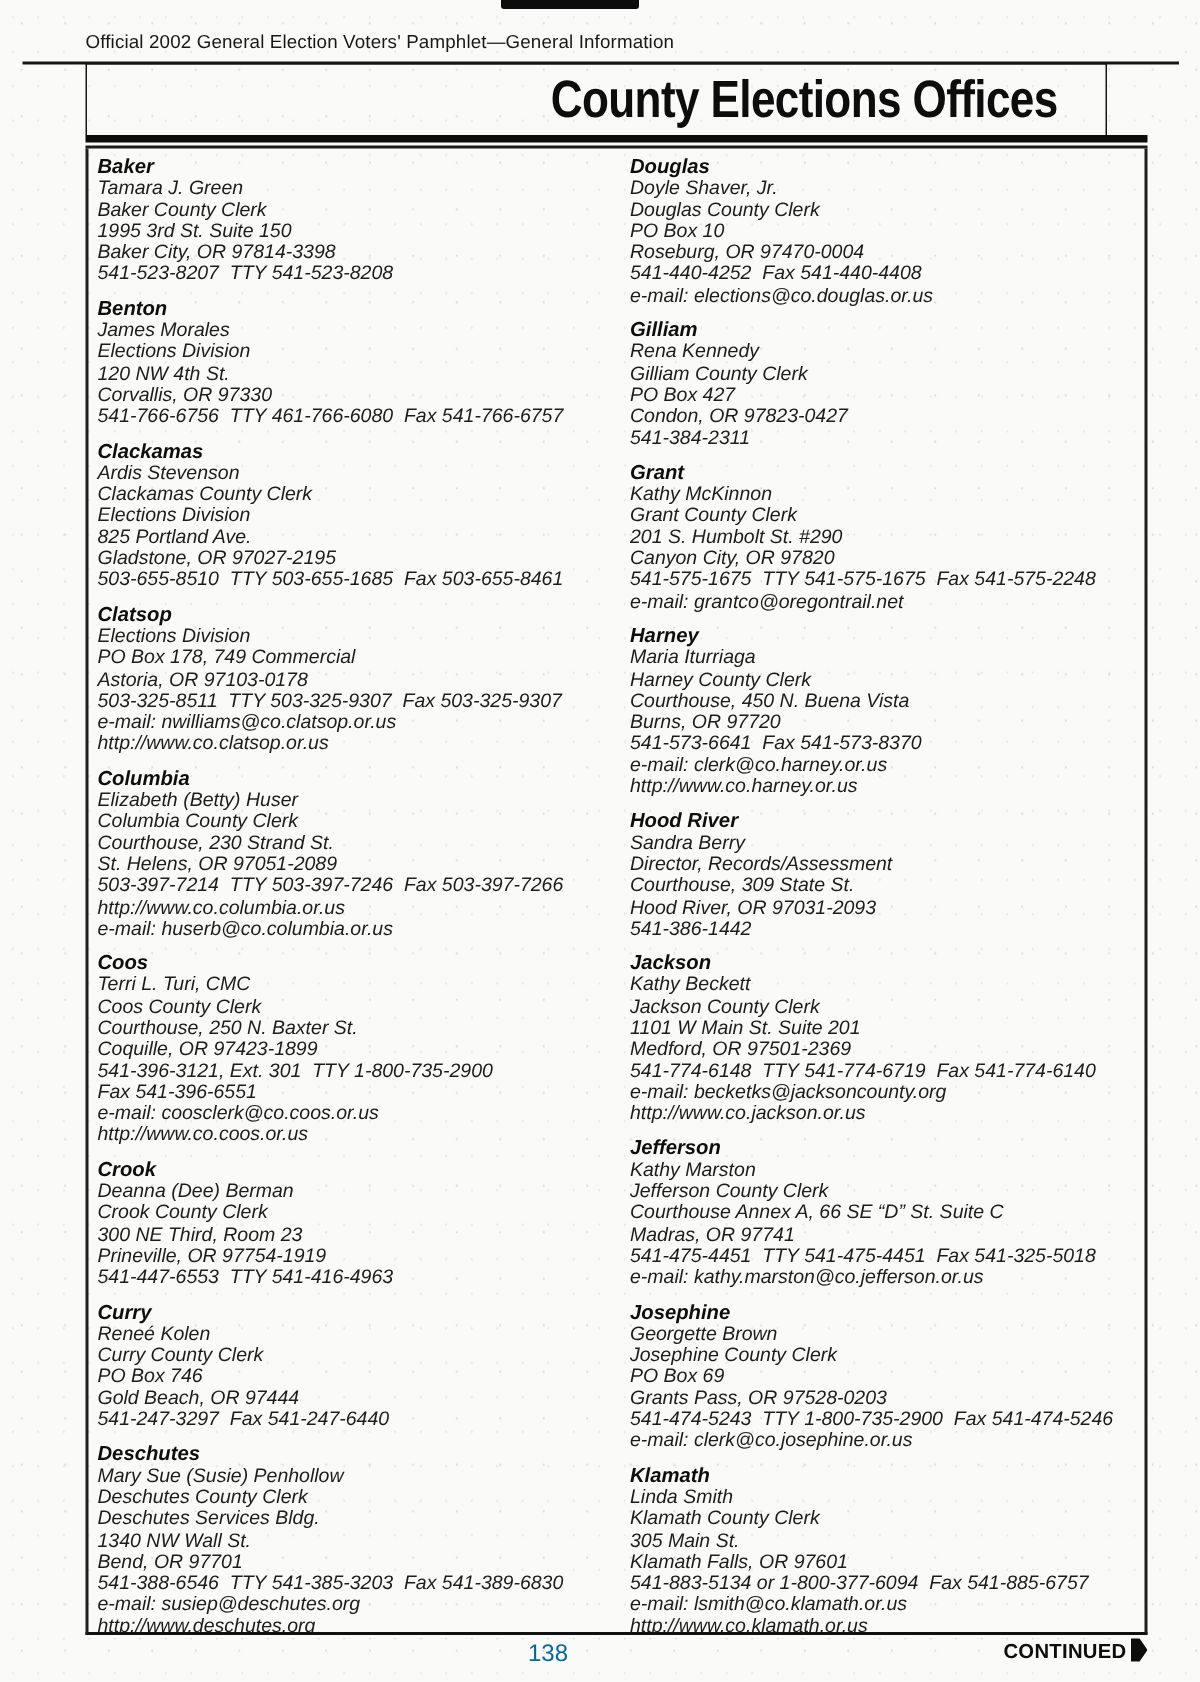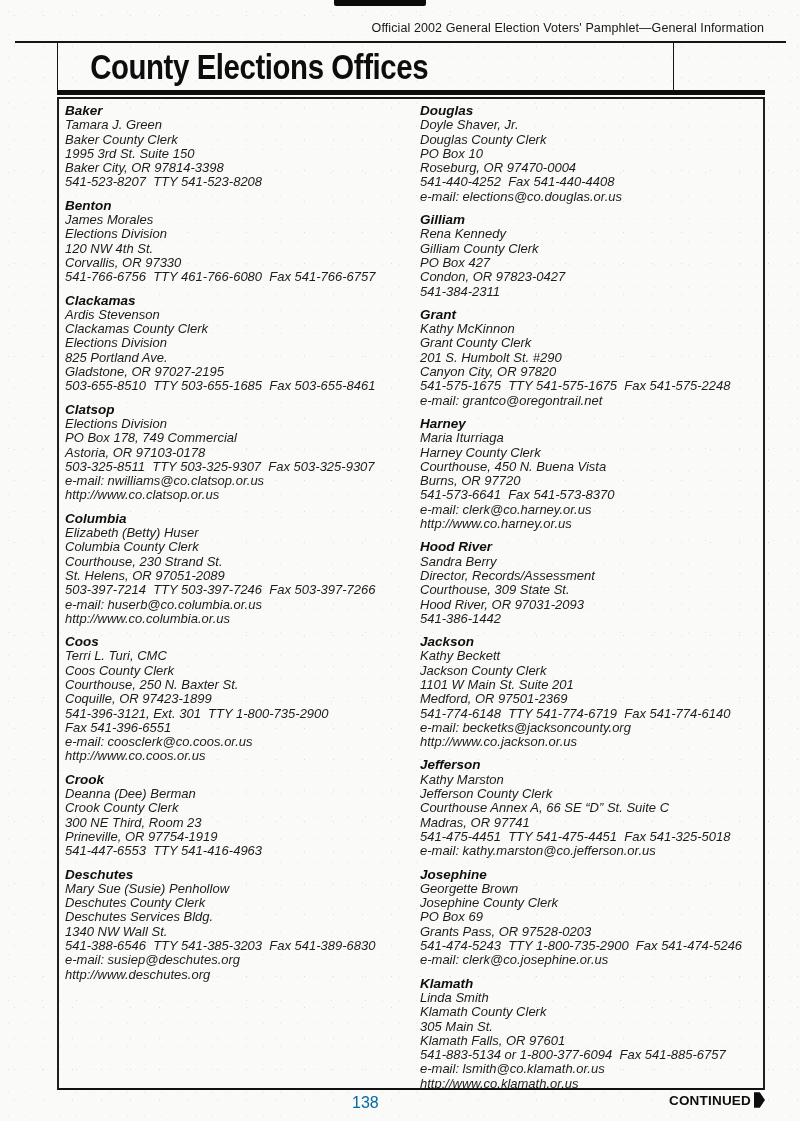--- a/index.html
+++ b/index.html
@@ -7,26 +7,26 @@
     width:800px;height:1121px;position:relative;overflow:hidden;
     font-family:"Liberation Sans","DejaVu Sans",sans-serif;
     color:#1c1c1c;
     background-color:#fafaf8;
     background-image:
       radial-gradient(#dcdcd6 0.6px, transparent 0.8px),
       radial-gradient(#e7e7e2 0.5px, transparent 0.7px);
     background-size:29px 31px, 17px 23px;
   }
   .scan-mark-top{position:absolute;left:334px;top:0;width:92px;height:6px;background:#0c0c0c;border-radius:0 0 2px 2px;}
-  .page-header{position:absolute;top:21px;left:57px;width:707px;text-align:right;font-size:12.5px;letter-spacing:0.1px;color:#181818;}
+  .page-header{position:absolute;top:21px;left:57px;width:707px;text-align:left;font-size:12.5px;letter-spacing:0.1px;color:#181818;}
   .header-rule{position:absolute;top:41px;left:15px;right:14px;height:2px;background:#161616;}
   .title-box{
-    position:absolute;left:57px;top:42px;width:617px;height:48px;box-sizing:border-box;
+    position:absolute;left:57px;top:42px;width:681px;height:48px;box-sizing:border-box;
     border:1.5px solid #161616;border-bottom:none;
-    display:flex;align-items:center;justify-content:flex-start;
+    display:flex;align-items:center;justify-content:flex-end;
   }
   .page-title{
     font-size:35px;font-weight:bold;letter-spacing:-0.5px;white-space:nowrap;
     transform:scaleX(0.84);transform-origin:center;color:#0d0d0d;
   }
   .thick-rule{position:absolute;left:57px;top:90px;width:708px;height:5px;background:#0d0d0d;}
   .thin-rule2{position:absolute;left:57px;top:97px;width:708px;height:2px;background:#1b1b1b;}
   .content-frame{
     position:absolute;left:57px;top:99px;width:708px;height:991px;box-sizing:border-box;
     border-left:2px solid #1f1f1f;border-right:2px solid #1f1f1f;border-bottom:2.5px solid #111;
@@ -100,22 +100,22 @@
         <div class="line">http://www.co.clatsop.or.us</div>
       </div>
 
   <div class="county">
     <div class="county-name">Columbia</div>
   <div class="line">Elizabeth (Betty) Huser</div>
         <div class="line">Columbia County Clerk</div>
         <div class="line">Courthouse, 230 Strand St.</div>
         <div class="line">St. Helens, OR 97051-2089</div>
         <div class="line">503-397-7214  TTY 503-397-7246  Fax 503-397-7266</div>
+        <div class="line">http://www.co.columbia.or.us</div>
         <div class="line">e-mail: huserb@co.columbia.or.us</div>
-        <div class="line">http://www.co.columbia.or.us</div>
       </div>
 
   <div class="county">
     <div class="county-name">Coos</div>
   <div class="line">Terri L. Turi, CMC</div>
         <div class="line">Coos County Clerk</div>
         <div class="line">Courthouse, 250 N. Baxter St.</div>
         <div class="line">Coquille, OR 97423-1899</div>
         <div class="line">541-396-3121, Ext. 301  TTY 1-800-735-2900</div>
         <div class="line">Fax 541-396-6551</div>
@@ -125,27 +125,36 @@
 
   <div class="county">
     <div class="county-name">Crook</div>
   <div class="line">Deanna (Dee) Berman</div>
         <div class="line">Crook County Clerk</div>
         <div class="line">300 NE Third, Room 23</div>
         <div class="line">Prineville, OR 97754-1919</div>
         <div class="line">541-447-6553  TTY 541-416-4963</div>
       </div>
 
+  <div class="county">
+    <div class="county-name">Curry</div>
+  <div class="line">Reneé Kolen</div>
+        <div class="line">Curry County Clerk</div>
+        <div class="line">PO Box 746</div>
+        <div class="line">Gold Beach, OR 97444</div>
+        <div class="line">541-247-3297  Fax 541-247-6440</div>
+      </div>
 
   <div class="county">
     <div class="county-name">Deschutes</div>
   <div class="line">Mary Sue (Susie) Penhollow</div>
         <div class="line">Deschutes County Clerk</div>
         <div class="line">Deschutes Services Bldg.</div>
         <div class="line">1340 NW Wall St.</div>
+        <div class="line">Bend, OR 97701</div>
         <div class="line">541-388-6546  TTY 541-385-3203  Fax 541-389-6830</div>
         <div class="line">e-mail: susiep@deschutes.org</div>
         <div class="line">http://www.deschutes.org</div>
       </div>
 </div>
   <div class="col col-right" id="col-right">
   <div class="county">
     <div class="county-name">Douglas</div>
   <div class="line">Doyle Shaver, Jr.</div>
         <div class="line">Douglas County Clerk</div>

